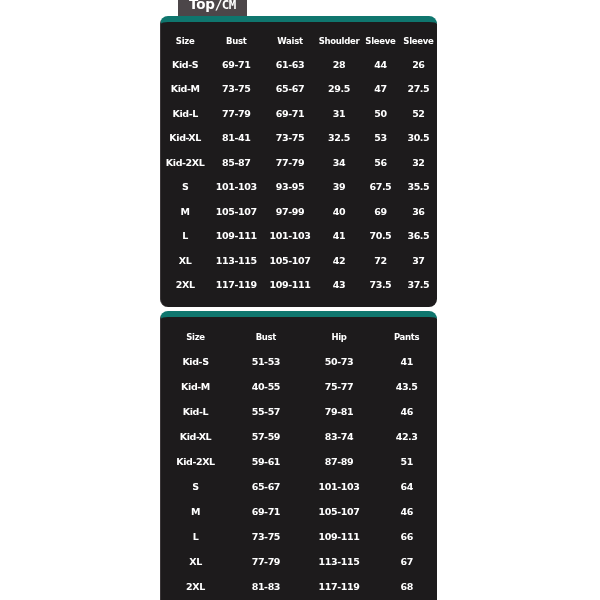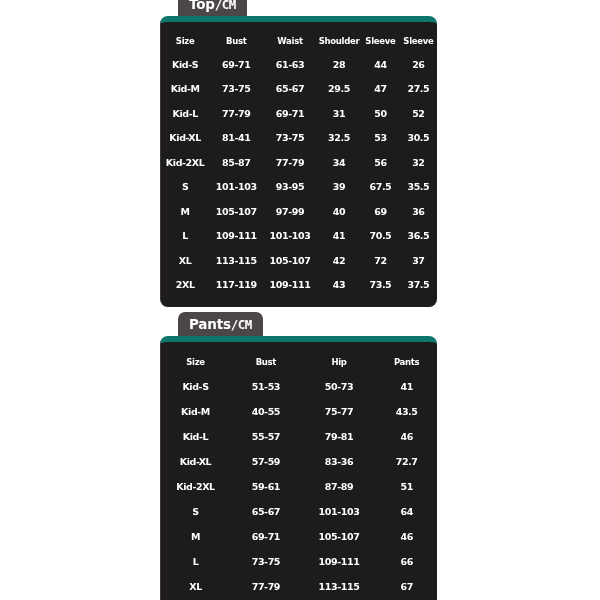--- a/index.html
+++ b/index.html
@@ -217,23 +217,20 @@
             <td>43</td>
             <td>73.5</td>
             <td>37.5</td>
           </tr>
       </tbody>
     </table>
   </div>
 </div>
 
 <div class="chart-block" id="pants-block">
-  <div class="tab">
-    <span class="tab-main">Pants</span><span class="tab-unit">/CM</span>
-  </div>
   <div class="panel">
     <table class="size-table" id="pants-table">
       <colgroup>
         <col class="p0">
           <col class="p1">
           <col class="p2">
           <col class="p3">
       </colgroup>
       <thead>
         <tr>
@@ -258,22 +255,22 @@
           </tr>
         <tr>
             <td>Kid-L</td>
             <td>55-57</td>
             <td>79-81</td>
             <td>46</td>
           </tr>
         <tr>
             <td>Kid-XL</td>
             <td>57-59</td>
-            <td>83-36</td>
-            <td>72.7</td>
+            <td>83-74</td>
+            <td>42.3</td>
           </tr>
         <tr>
             <td>Kid-2XL</td>
             <td>59-61</td>
             <td>87-89</td>
             <td>51</td>
           </tr>
         <tr>
             <td>S</td>
             <td>65-67</td>

